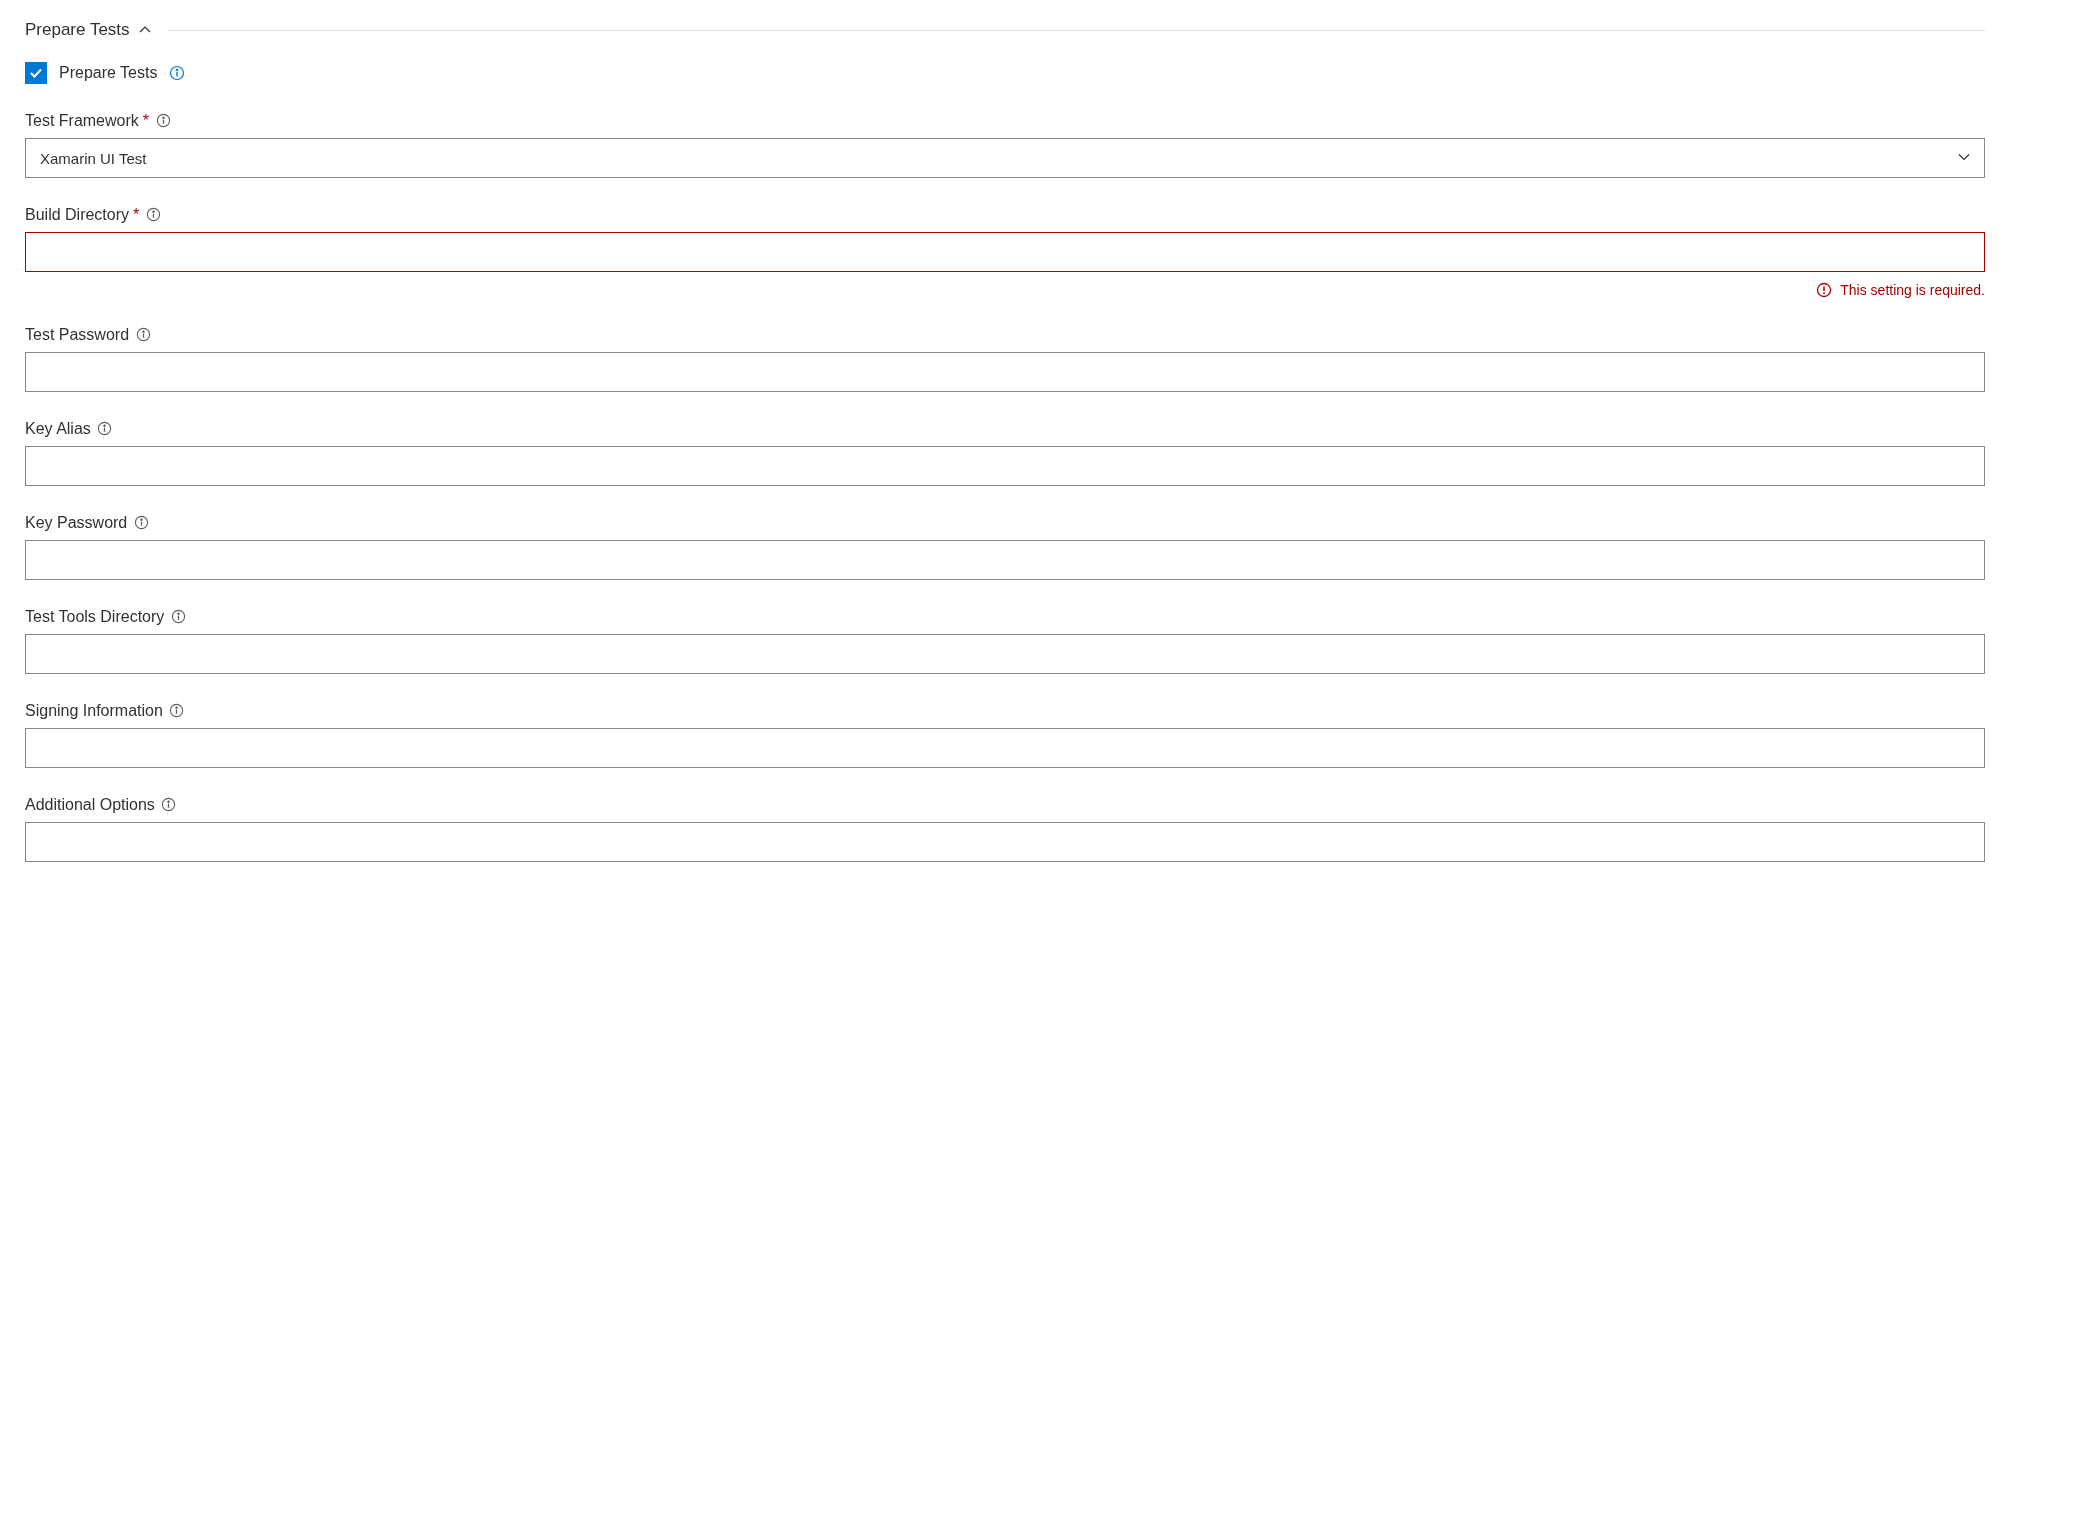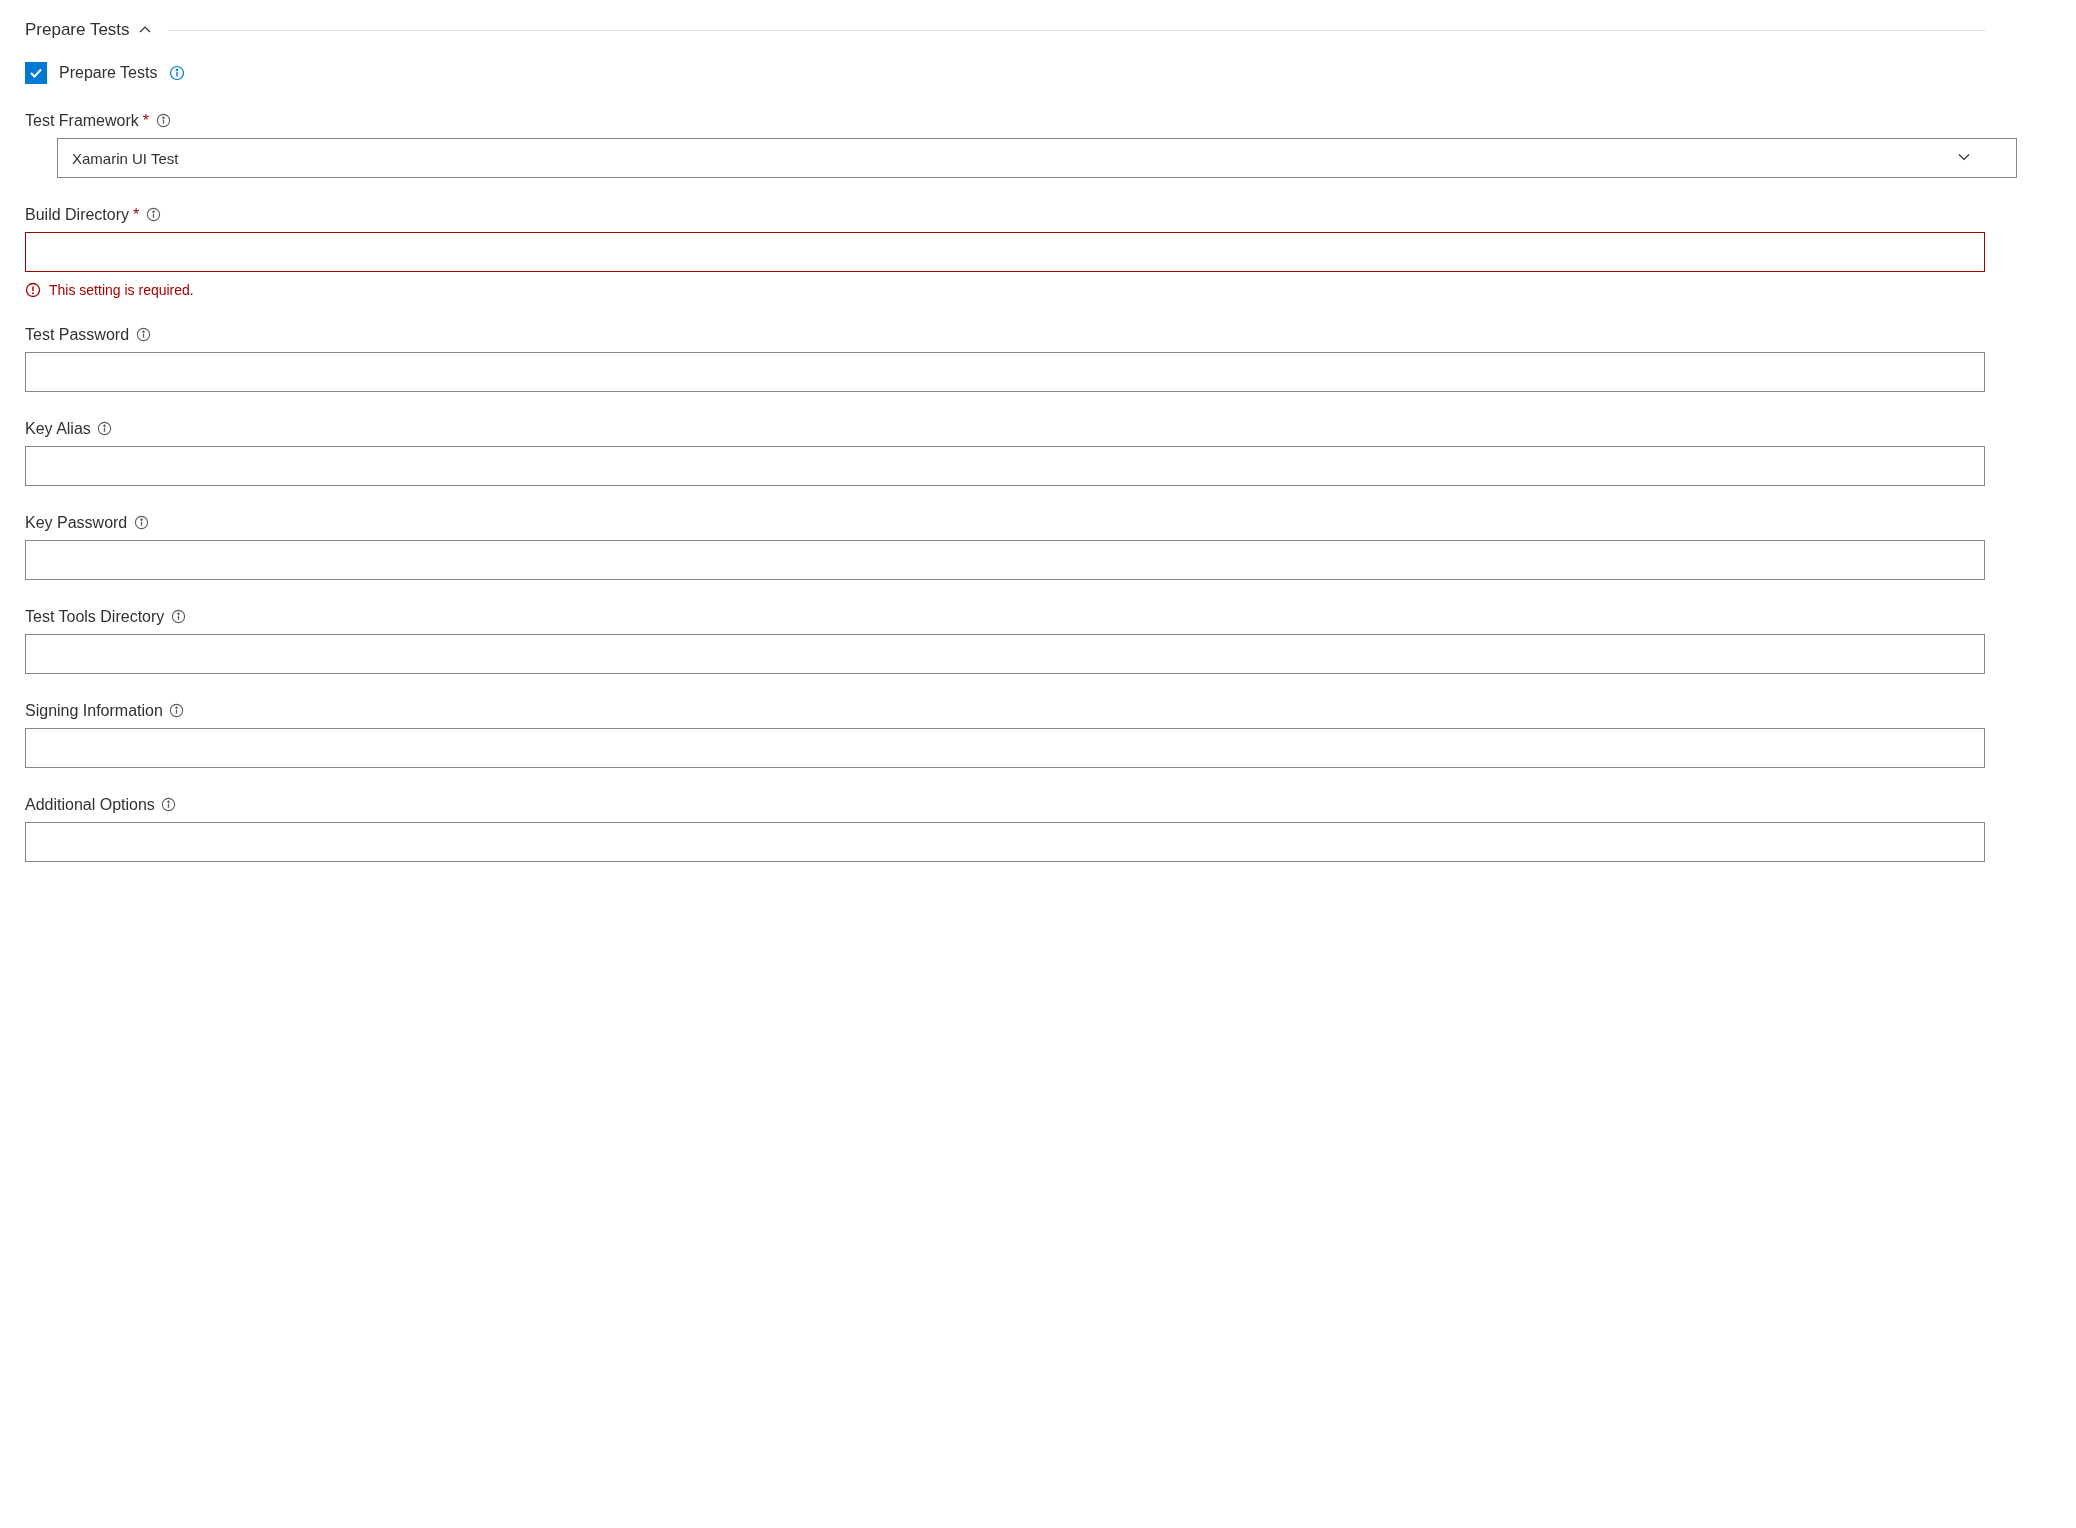--- a/index.html
+++ b/index.html
@@ -122,34 +122,34 @@
       border: 1px solid #8a8886;
       padding: 0 40px 0 14px;
       font-size: 15px;
       font-family: inherit;
       color: #323130;
       background: #ffffff;
       appearance: none;
       -webkit-appearance: none;
       cursor: pointer;
       outline: none;
-      margin-left: 32px;
     }
     .select-chevron {
       position: absolute;
       right: 14px;
       top: 50%;
       transform: translateY(-50%);
       pointer-events: none;
     }
     .error-row {
       display: flex;
       align-items: center;
       gap: 8px;
       margin-top: 10px;
+      justify-content: flex-end;
     }
     .error-icon {
       width: 16px;
       height: 16px;
       display: inline-flex;
       align-items: center;
       justify-content: center;
     }
     .error-text {
       font-size: 14px;

